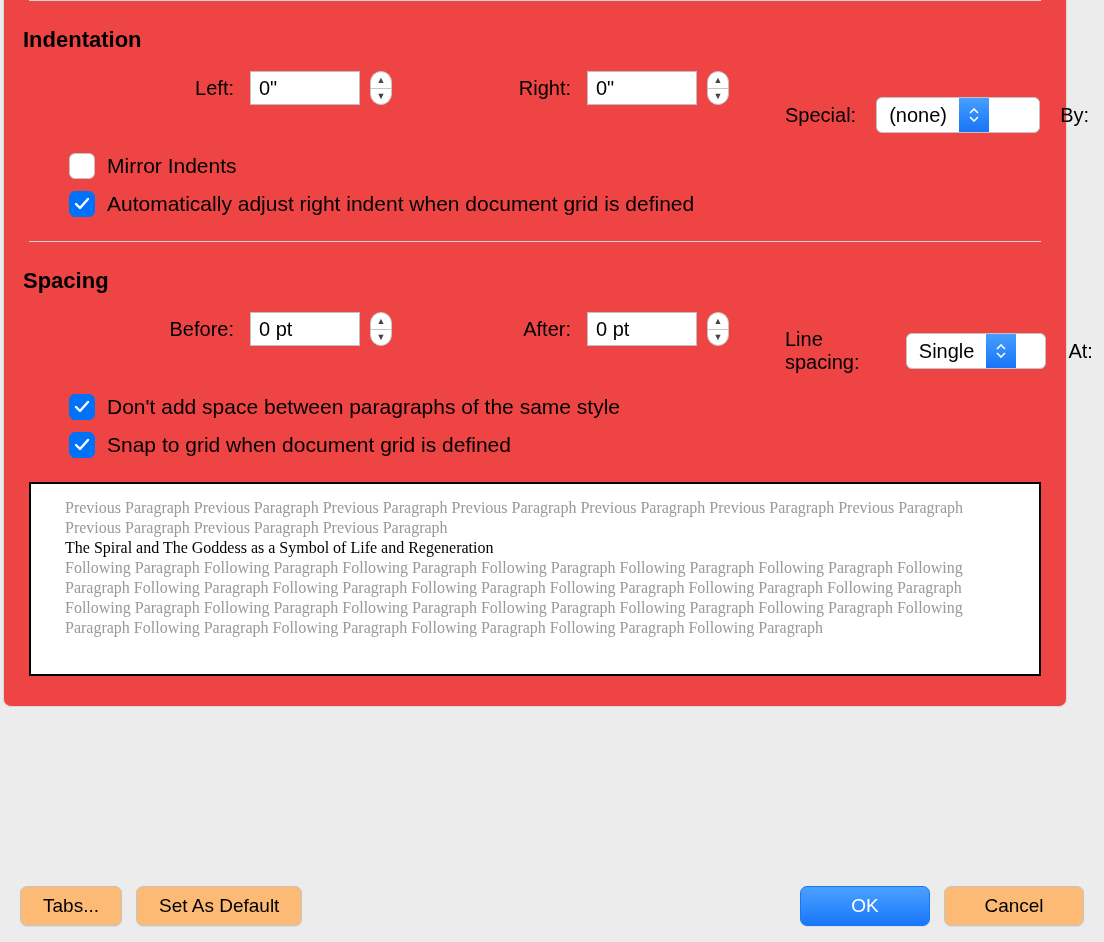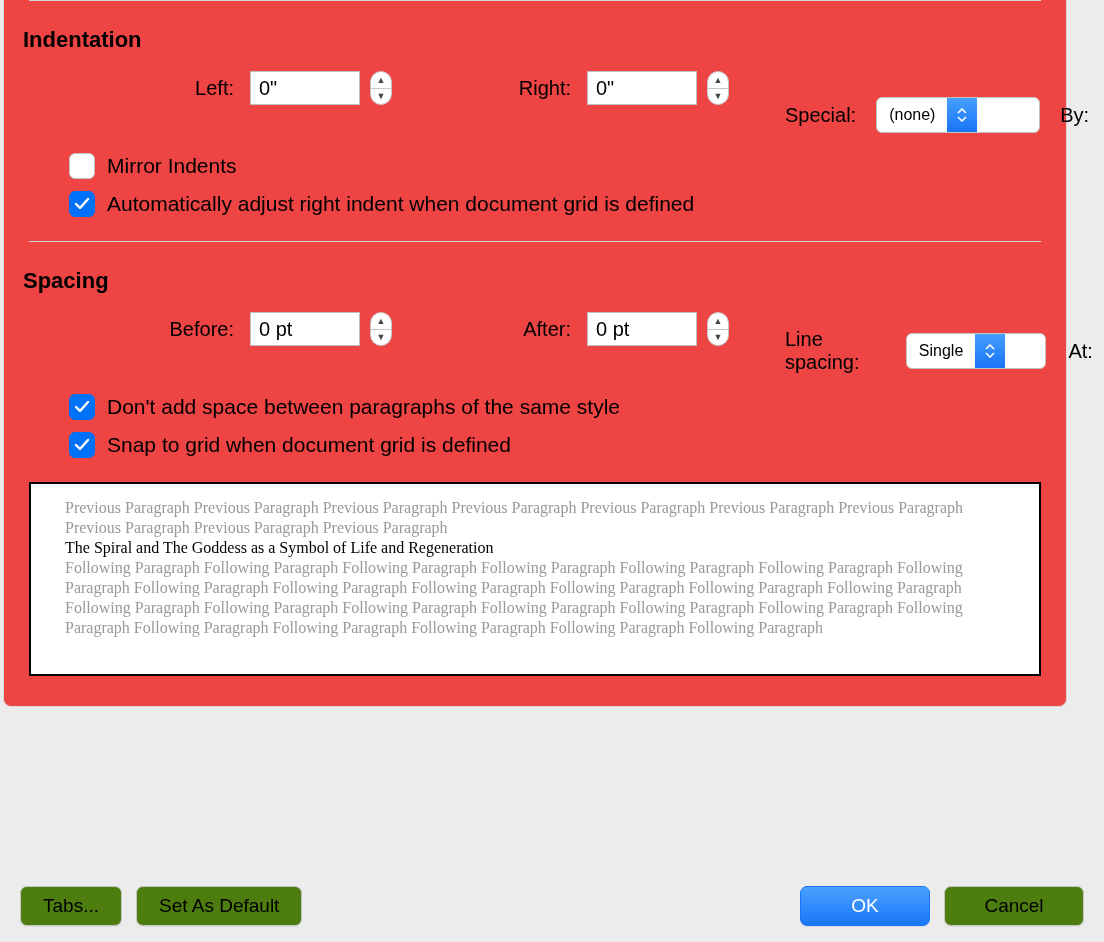--- a/index.html
+++ b/index.html
@@ -86,21 +86,21 @@
     border: 1px solid #c3c3c3;
     border-radius: 6px;
     background: #fff;
     overflow: hidden;
     cursor: pointer;
   }
   .select .sel-label {
     padding: 16px 12px;
     display: flex;
     align-items: center;
-    font-size: 16px;
+    font-size: 20px;
     border-radius: 14px;
   }
   .select .sel-btn {
     width: 30px;
     background: linear-gradient(#469FFE, #1874F8);
     display: flex;
     flex-direction: column;
     align-items: center;
     justify-content: center;
     gap: 2px;
@@ -151,21 +151,21 @@
     bottom: 16px;
     display: flex;
     align-items: center;
     gap: 14px;
   }
   .spacer { flex: 1; }
   button.btn {
     height: 40px;
     border-radius: 7px;
     border: 1px solid #c4c4c4;
-    background: #4d7c0f;
+    background: #fdba74;
     font-size: 19px;
     font-family: inherit;
     padding: 0 22px;
     cursor: pointer;
     box-shadow: 0 1px 1px rgba(0,0,0,0.06);
   }
   button.primary {
     background: linear-gradient(#4CA1FF, #1877F9);
     border-color: #1877F9;
     color: #fff;

